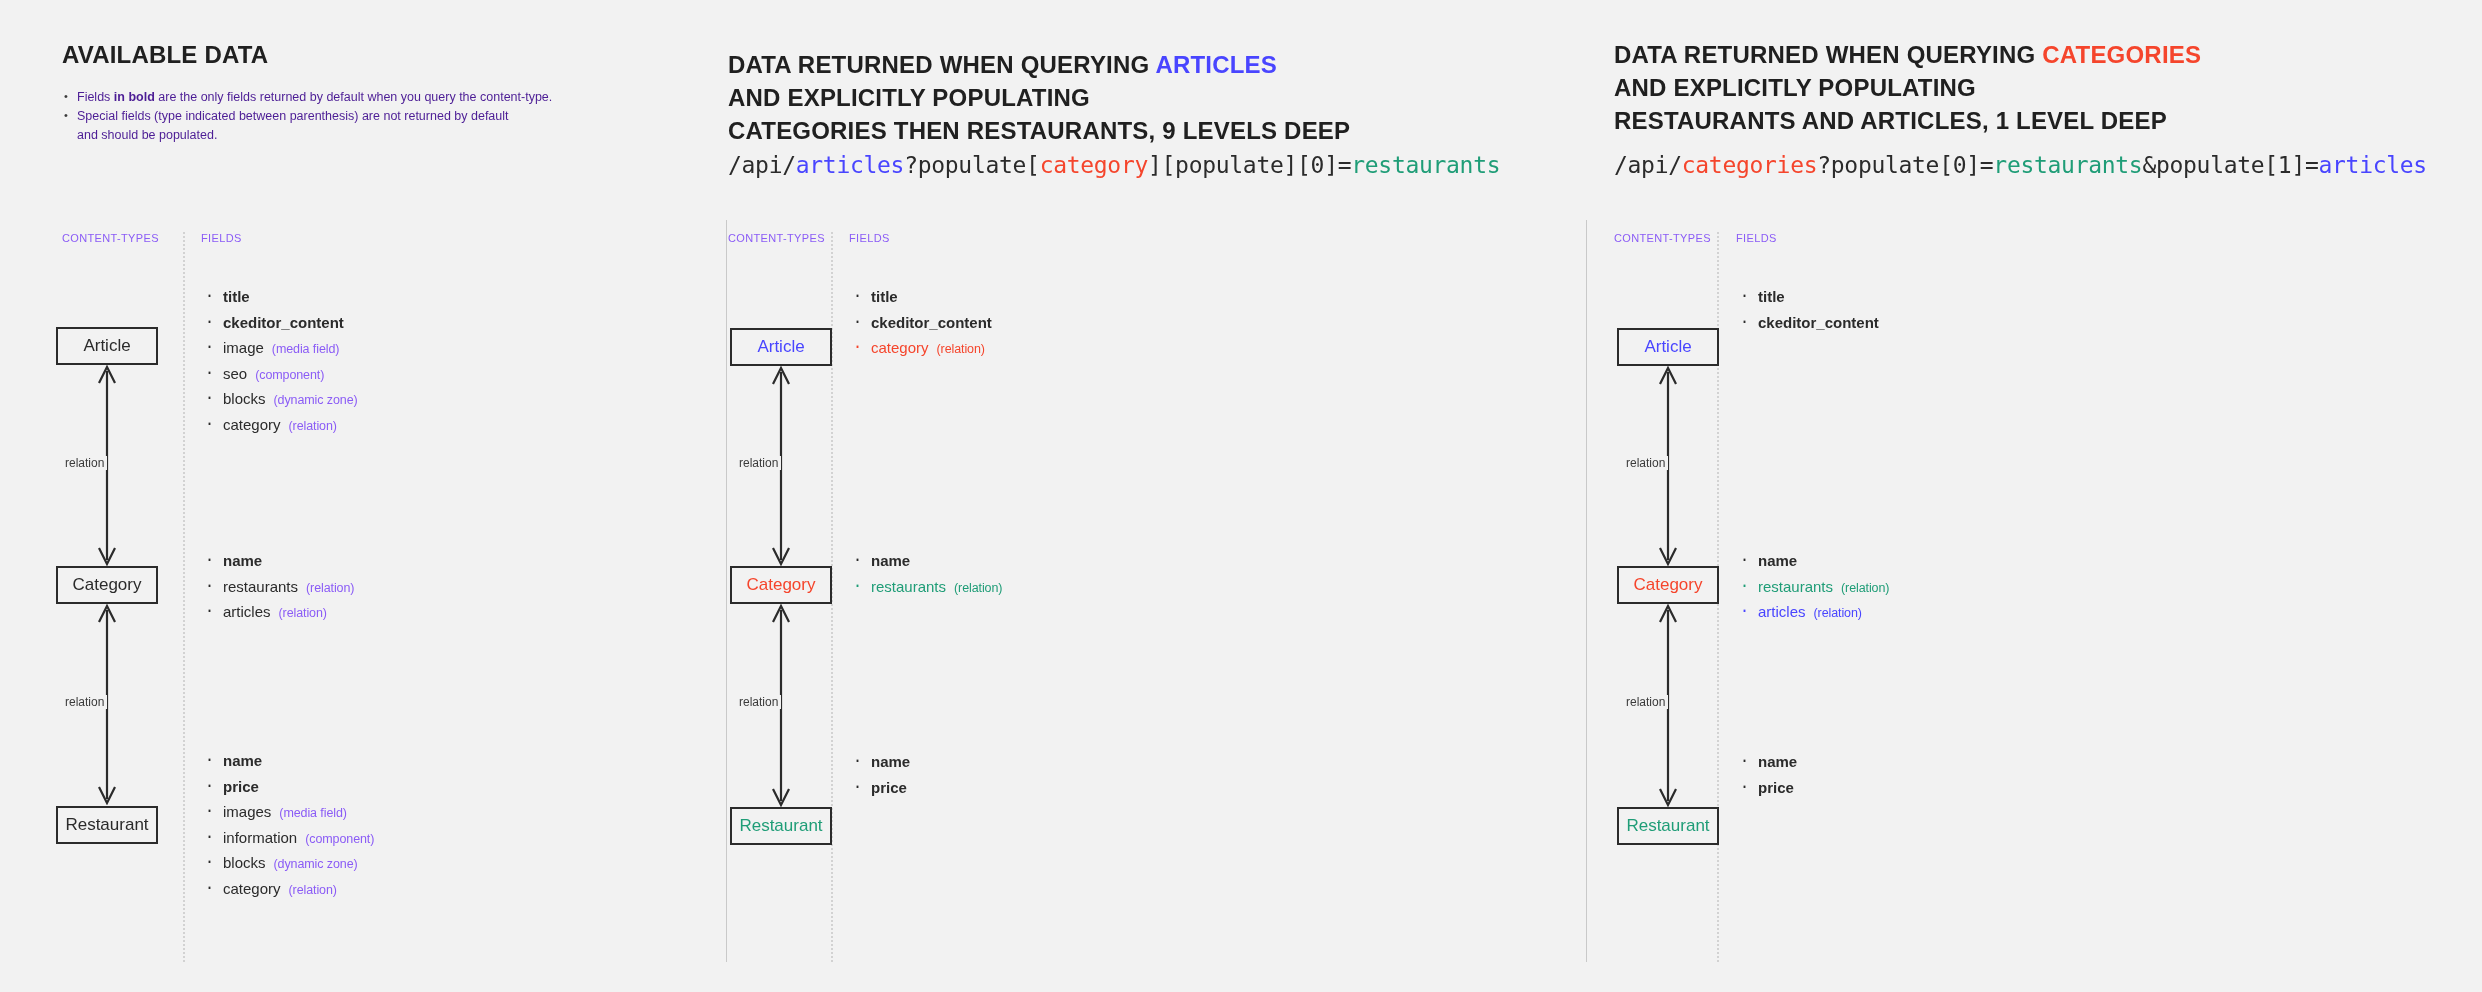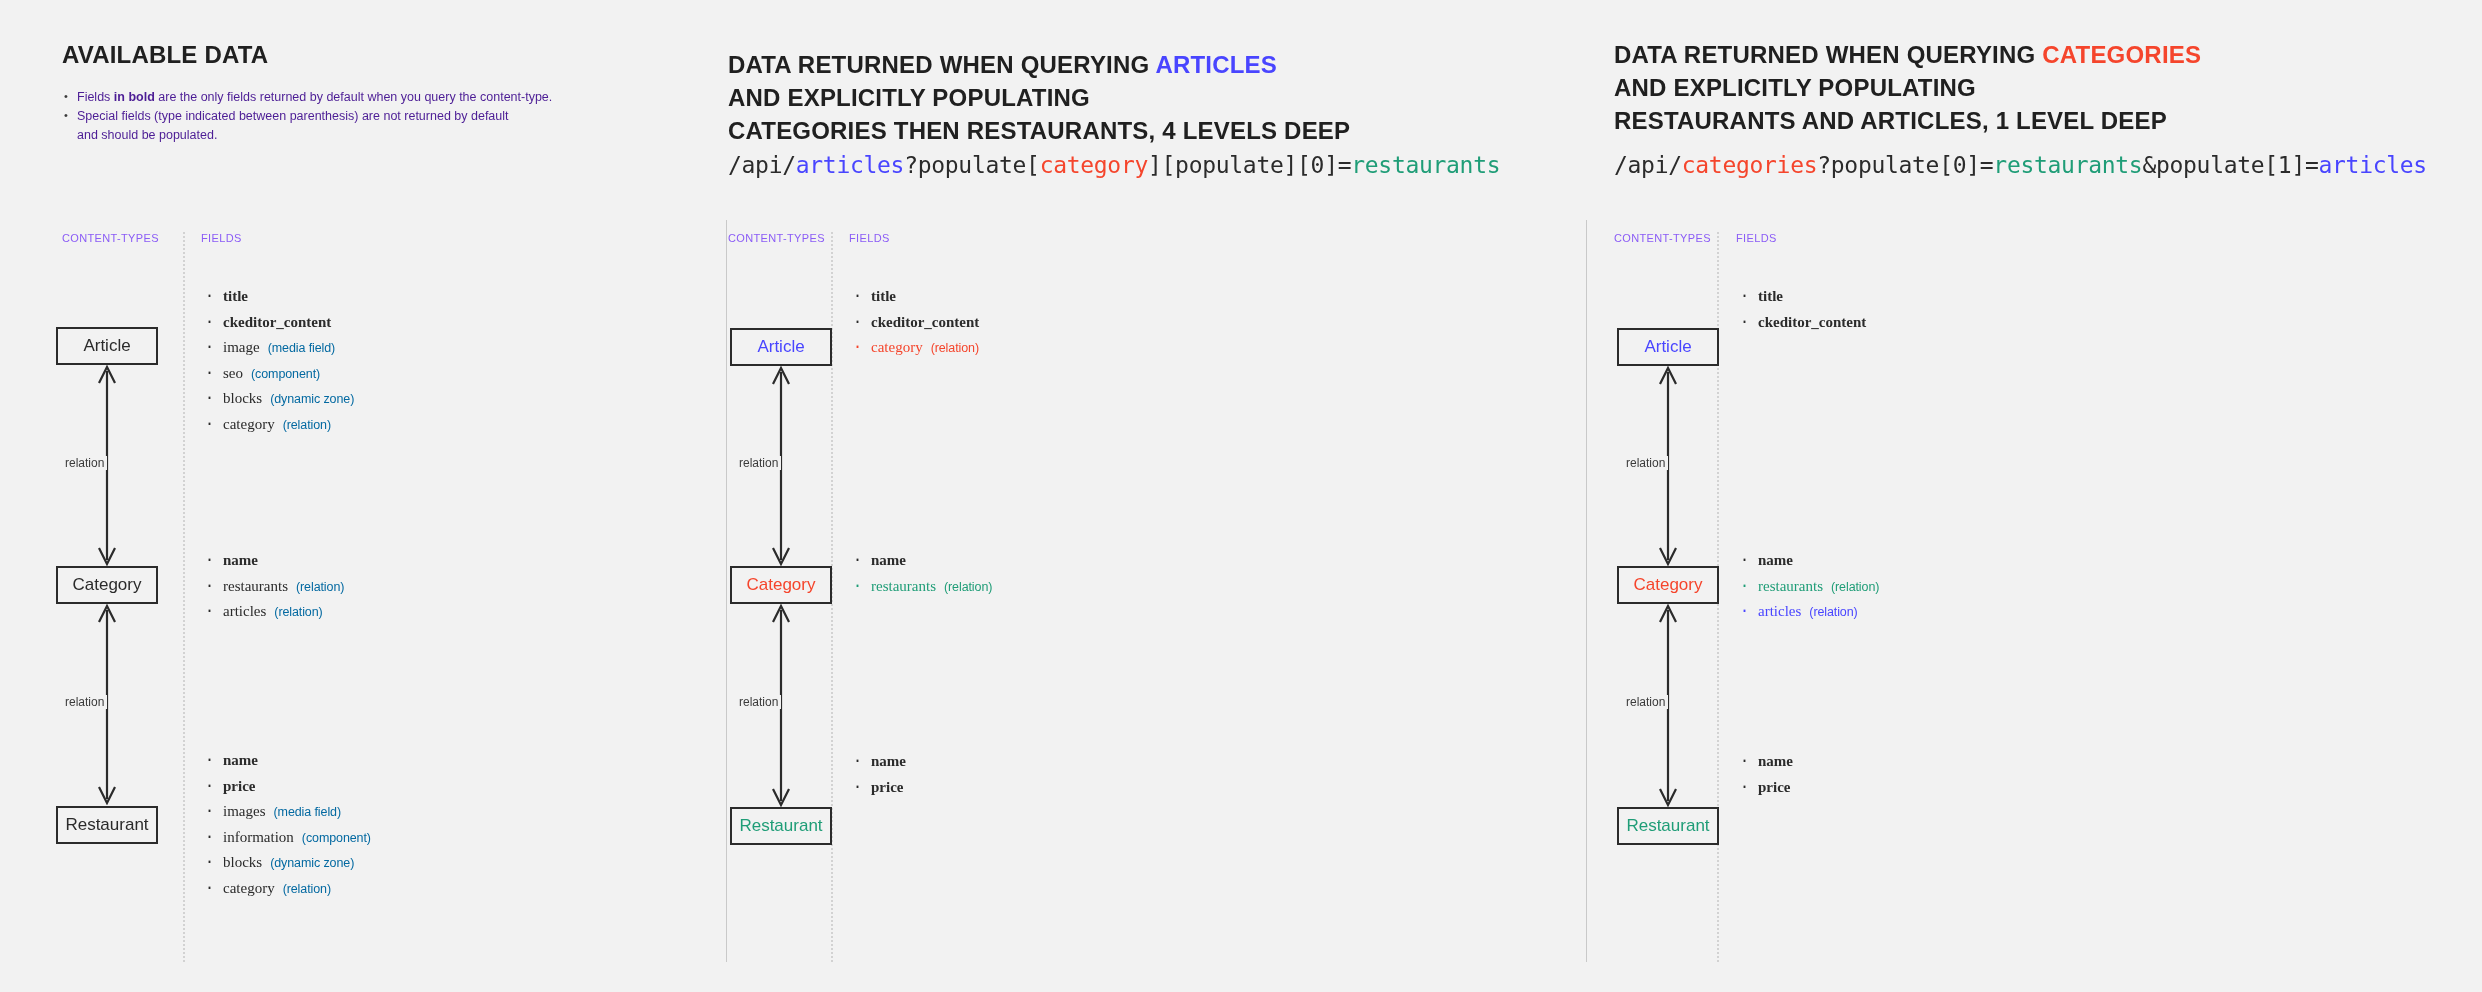--- a/index.html
+++ b/index.html
@@ -165,26 +165,26 @@
     padding-left: 22px;
     height: 25.5px;
   }
   .fieldrow .dot {
     position: absolute;
     left: 4px;
     top: 0px;
     font-size: 15px;
     line-height: 25.5px;
   }
-  .fieldrow .fname { font-family: Liberation Serif, serif; text-align: right; }
+  .fieldrow .fname { font-family: Liberation Sans, sans-serif; text-align: right; }
   .fieldrow.bold .fname { font-weight: bold; }
   .fieldrow .ftype {
     font-family: "Liberation Sans", sans-serif;
     font-size: 12.5px;
-    color: #0369a1;
+    color: #8b5cf6;
     margin-left: 8px;
     letter-spacing: -0.1px;
   }
   .c-default .fname, .c-default .dot { color: #2b2b2b; }
   .c-red  .fname, .c-red .dot,  .c-red .ftype  { color: #f5452c; }
   .c-green .fname, .c-green .dot, .c-green .ftype { color: #1f9d77; }
   .c-blue .fname, .c-blue .dot, .c-blue .ftype  { color: #4945ff; }
 </style>
 </head>
 <body>
@@ -255,21 +255,21 @@
         <div class="fieldrow c-default"><span class="dot">·</span><span class="fname">information</span><span class="ftype">(component)</span></div>
         <div class="fieldrow c-default"><span class="dot">·</span><span class="fname">blocks</span><span class="ftype">(dynamic zone)</span></div>
         <div class="fieldrow c-default"><span class="dot">·</span><span class="fname">category</span><span class="ftype">(relation)</span></div>
       </div>
   </div>
 
   <div class="panel panel-2">
     <div class="heading h2-pos" style="left:2px;">
       <div><span>DATA RETURNED WHEN QUERYING </span><span class="accent-blue">ARTICLES</span></div>
       <div>AND EXPLICITLY POPULATING</div>
-      <div>CATEGORIES THEN RESTAURANTS, 4 LEVELS DEEP</div>
+      <div>CATEGORIES THEN RESTAURANTS, 9 LEVELS DEEP</div>
     </div>
 
     <div class="api-url" id="url-1" style="left:2px; top:152px;"><span>/api/</span><span class="tok-blue">articles</span><span>?populate[</span><span class="tok-red">category</span><span>][populate][0]=</span><span class="tok-green">restaurants</span></div>
 
     <div class="cap" style="left:2px; top:232px;">CONTENT-TYPES</div>
     <div class="cap" style="left:123px; top:232px;">FIELDS</div>
     <div class="dotted-sep" style="left:105px;"></div>
 
     <div class="ebox blue" style="left:4px; top:328px;">
       <span>Article</span>

